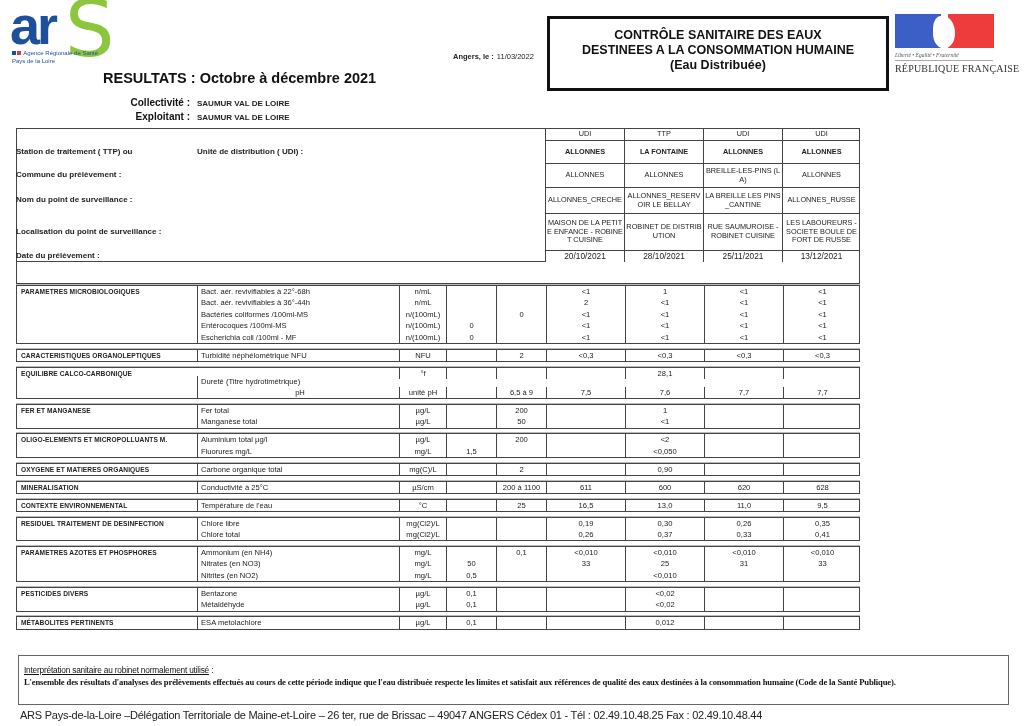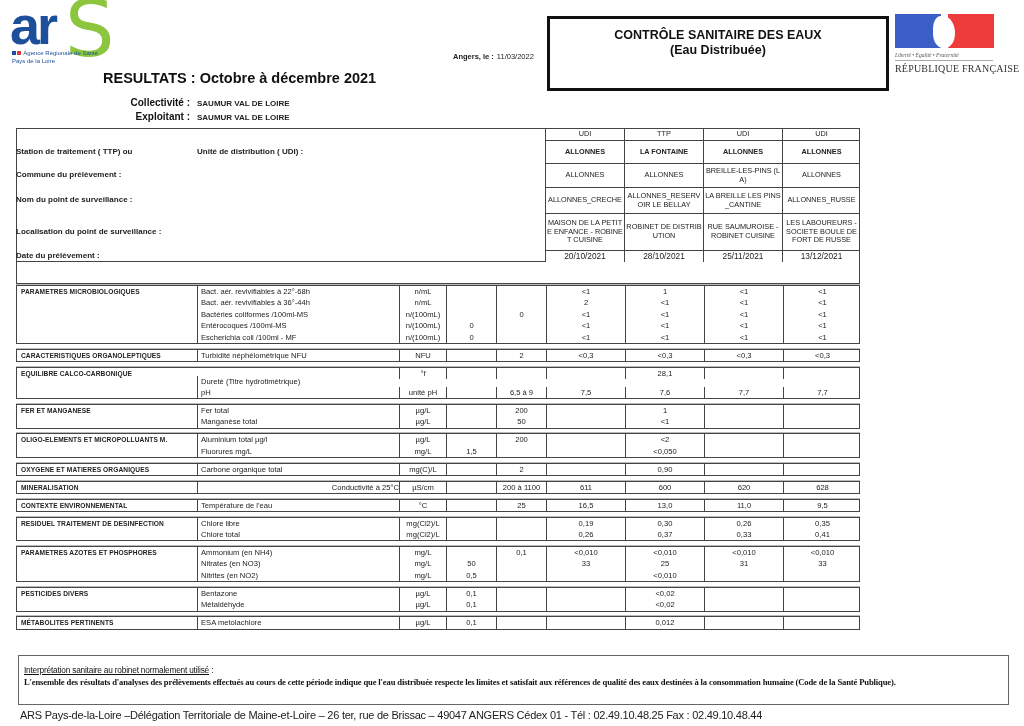--- a/index.html
+++ b/index.html
@@ -83,20 +83,21 @@
   <div id="rf-blue" class="abs"></div>
   <div id="rf-red" class="abs"></div>
   <div id="rf-face" class="abs"></div>
   <div id="rf-motto" class="abs">Liberté • Égalité • Fraternité</div>
   <div id="rf-sep" class="abs"></div>
   <div id="rf-name" class="abs">RÉPUBLIQUE FRANÇAISE</div>
 </div>
 
 <div id="title-box" class="abs">
   <div class="l1">CONTRÔLE SANITAIRE DES EAUX</div>
+  <div>DESTINEES A LA CONSOMMATION HUMAINE</div>
   <div>(Eau Distribuée)</div>
 </div>
 
 <div id="date-line" class="abs">
   <span>Angers, le :</span><span class="v">11/03/2022</span>
 </div>
 
 <div id="results-title" class="abs">RESULTATS :  Octobre à décembre 2021</div>
 
 <div class="abs info-label" style="top:97px">Collectivité :</div>
@@ -201,21 +202,21 @@
     <div class="block">
       <div class="gl" style="grid-row: 1 / span 2;">EQUILIBRE CALCO-CARBONIQUE</div>
       <div class="c p" style="grid-area: 1 / 2; margin-top: 8px;">Dureté (Titre hydrotimétrique)</div>
       <div class="c" style="grid-area: 1 / 3;">°f</div>
       <div class="c" style="grid-area: 1 / 4;"></div>
       <div class="c" style="grid-area: 1 / 5;"></div>
       <div class="c" style="grid-area: 1 / 6;"></div>
       <div class="c" style="grid-area: 1 / 7;">28,1</div>
       <div class="c" style="grid-area: 1 / 8;"></div>
       <div class="c" style="grid-area: 1 / 9;"></div>
-      <div class="c p" style="grid-area: 2 / 2;">pH</div>
+      <div class="c p" style="grid-area: 2 / 2; text-align: center;">pH</div>
       <div class="c" style="grid-area: 2 / 3;">unité pH</div>
       <div class="c" style="grid-area: 2 / 4;"></div>
       <div class="c" style="grid-area: 2 / 5;">6,5 à 9</div>
       <div class="c" style="grid-area: 2 / 6;">7,5</div>
       <div class="c" style="grid-area: 2 / 7;">7,6</div>
       <div class="c" style="grid-area: 2 / 8;">7,7</div>
       <div class="c" style="grid-area: 2 / 9;">7,7</div>
     </div>
     <div class="block">
       <div class="gl" style="grid-row: 1 / span 2;">FER ET MANGANESE</div>
@@ -261,21 +262,21 @@
       <div class="c" style="grid-area: 1 / 3;">mg(C)/L</div>
       <div class="c" style="grid-area: 1 / 4;"></div>
       <div class="c" style="grid-area: 1 / 5;">2</div>
       <div class="c" style="grid-area: 1 / 6;"></div>
       <div class="c" style="grid-area: 1 / 7;">0,90</div>
       <div class="c" style="grid-area: 1 / 8;"></div>
       <div class="c" style="grid-area: 1 / 9;"></div>
     </div>
     <div class="block">
       <div class="gl" style="grid-row: 1 / span 1;">MINERALISATION</div>
-      <div class="c p" style="grid-area: 1 / 2; text-align: right;">Conductivité à 25°C</div>
+      <div class="c p" style="grid-area: 1 / 2;">Conductivité à 25°C</div>
       <div class="c" style="grid-area: 1 / 3;">µS/cm</div>
       <div class="c" style="grid-area: 1 / 4;"></div>
       <div class="c" style="grid-area: 1 / 5;">200 à 1100</div>
       <div class="c" style="grid-area: 1 / 6;">611</div>
       <div class="c" style="grid-area: 1 / 7;">600</div>
       <div class="c" style="grid-area: 1 / 8;">620</div>
       <div class="c" style="grid-area: 1 / 9;">628</div>
     </div>
     <div class="block">
       <div class="gl" style="grid-row: 1 / span 1;">CONTEXTE ENVIRONNEMENTAL</div>

